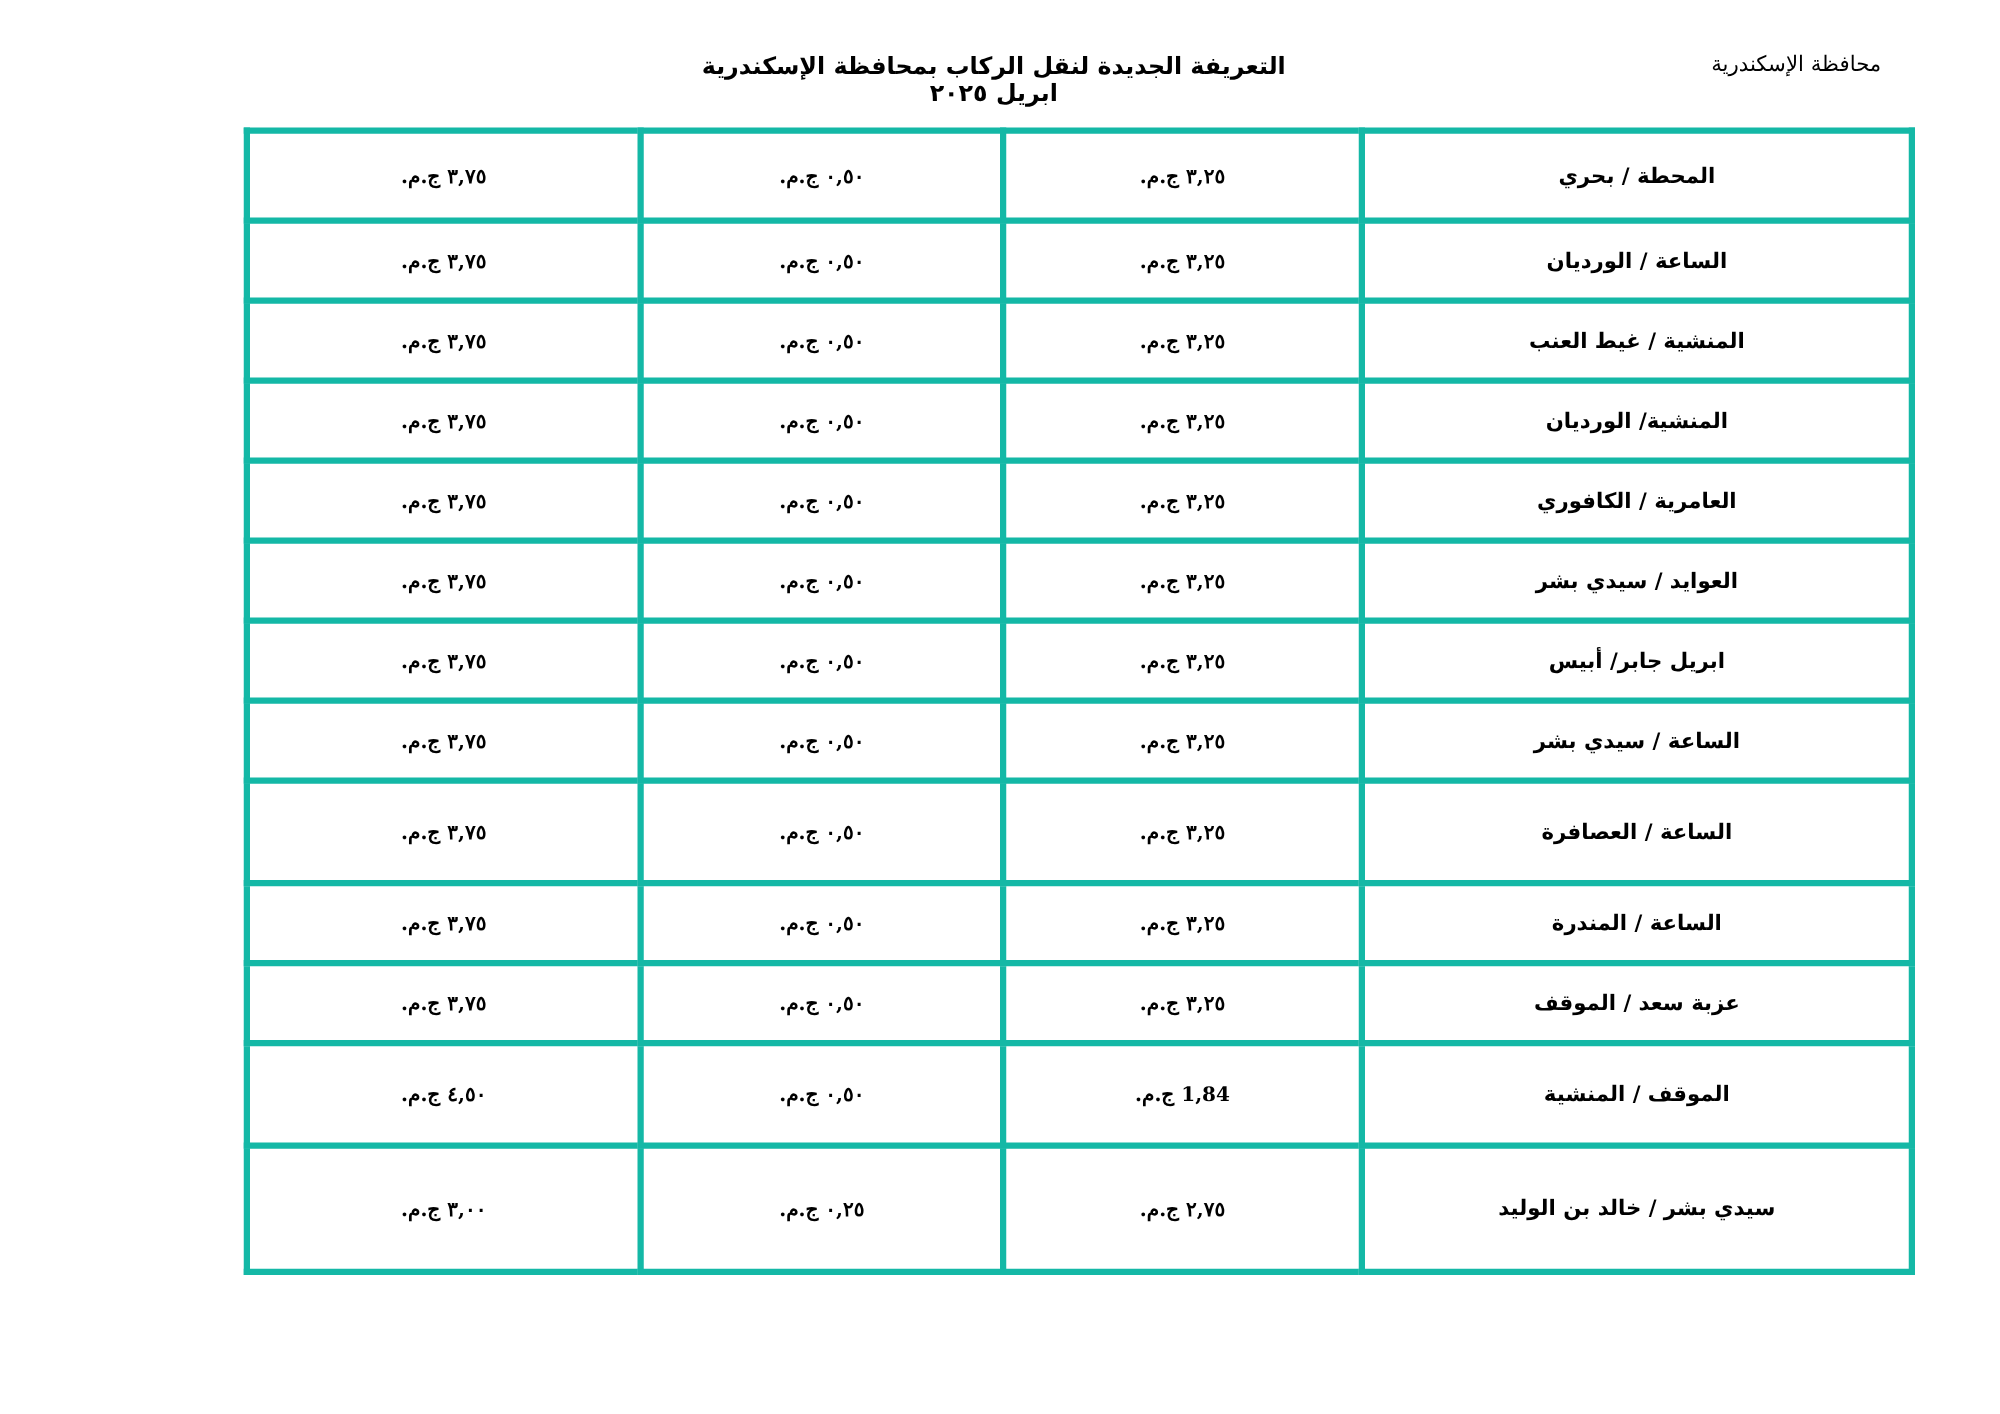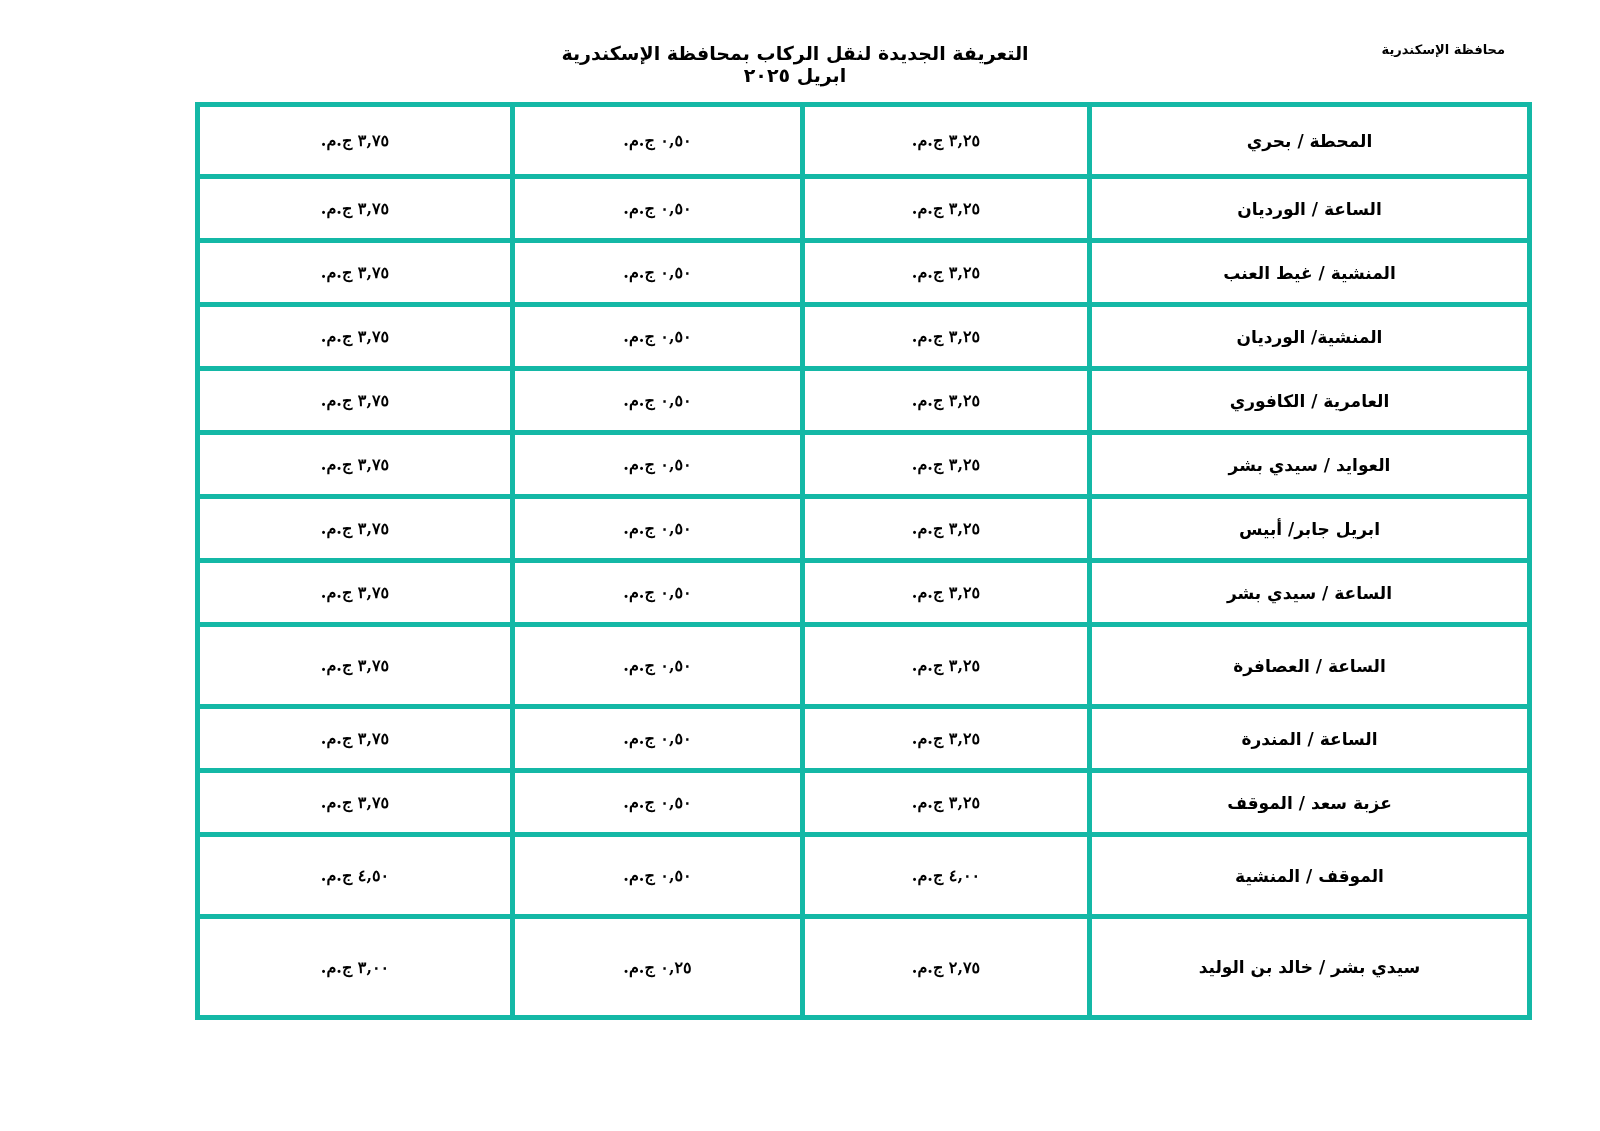--- a/index.html
+++ b/index.html
@@ -15,22 +15,22 @@
       font-family: "DejaVu Sans", "Liberation Sans", sans-serif;
       color: #000000;
     }
     .header-left {
       position: absolute;
       top: 42px;
       left: 1330px;
       width: 175px;
       text-align: right;
       direction: rtl;
-      font-size: 13px;
-      font-weight: bold;
+      font-size: 17px;
+      font-weight: normal;
     }
     .header-title {
       position: absolute;
       top: 42px;
       left: 560px;
       width: 470px;
       text-align: center;
       direction: rtl;
       font-size: 19px;
       font-weight: bold;
@@ -132,21 +132,21 @@
         <td class="total">٣,٧٥ ج.م.</td>
       </tr>
       <tr style="height: 64px;">
         <td class="route">عزبة سعد / الموقف</td>
         <td class="fare">٣,٢٥ ج.م.</td>
         <td class="extra">٠,٥٠ ج.م.</td>
         <td class="total">٣,٧٥ ج.م.</td>
       </tr>
       <tr style="height: 82px;">
         <td class="route">الموقف / المنشية</td>
-        <td class="fare">٤,٠٠ ج.م.</td>
+        <td class="fare">1,84 ج.م.</td>
         <td class="extra">٠,٥٠ ج.م.</td>
         <td class="total">٤,٥٠ ج.م.</td>
       </tr>
       <tr style="height: 101px;">
         <td class="route">سيدي بشر / خالد بن الوليد</td>
         <td class="fare">٢,٧٥ ج.م.</td>
         <td class="extra">٠,٢٥ ج.م.</td>
         <td class="total">٣,٠٠ ج.م.</td>
       </tr>
     </tbody>

